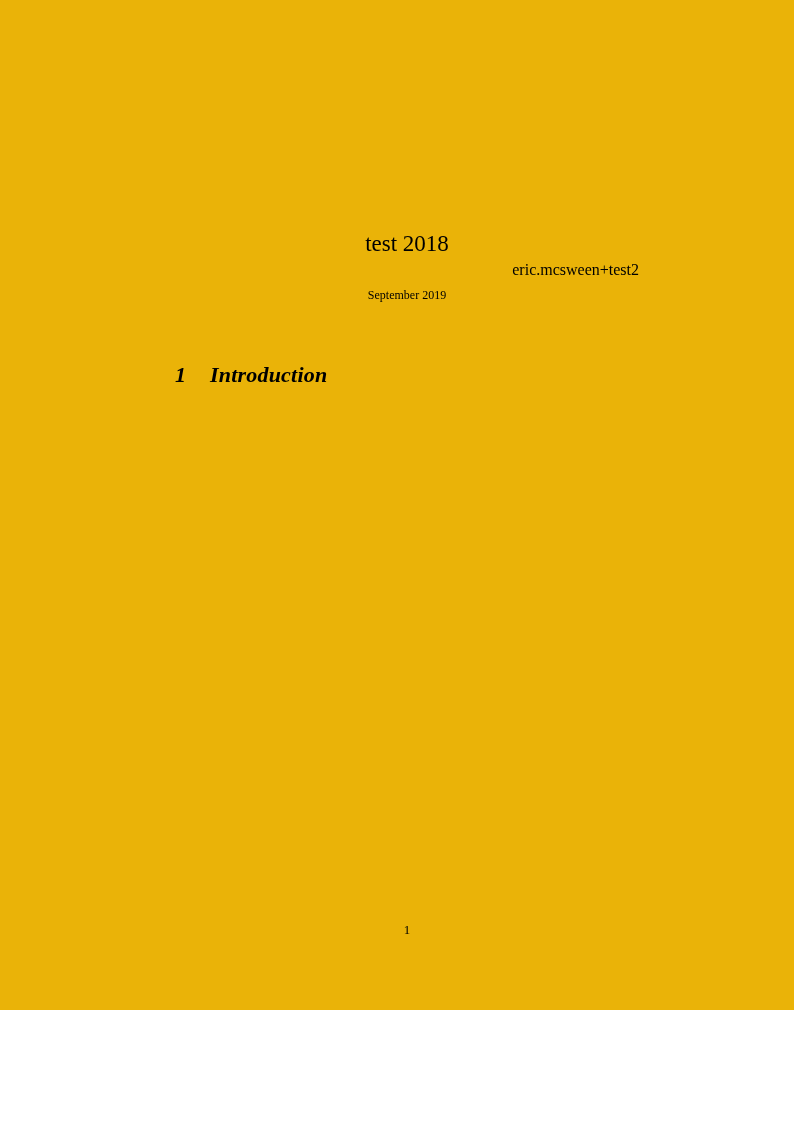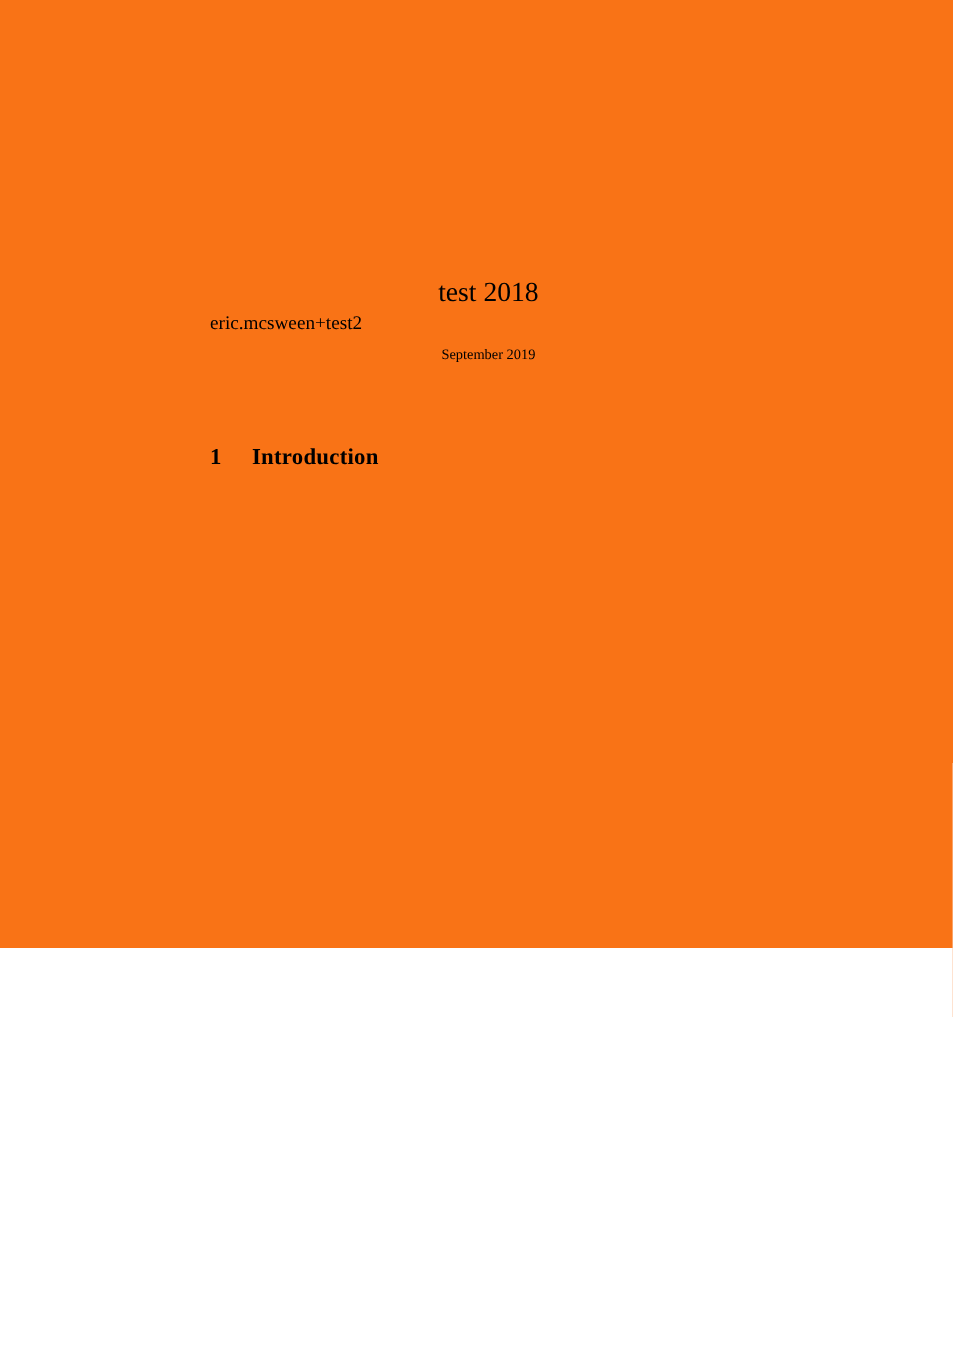--- a/index.html
+++ b/index.html
@@ -3,22 +3,22 @@
 <meta charset="utf-8">
 <style>
   html, body {
     margin: 0;
     padding: 0;
     background: #ffffff;
   }
   .page {
     position: relative;
     width: 794px;
-    height: 790px;
-    background: #f97316;
+    height: 1010px;
+    background: #eab308;
     font-family: "Liberation Serif", "DejaVu Serif", serif;
     color: #000000;
     overflow: hidden;
   }
   .content {
     position: absolute;
     left: 175px;
     width: 464px;
     top: 0;
   }
@@ -30,41 +30,42 @@
     text-align: center;
     font-size: 23px;
     line-height: 1.1;
     font-weight: normal;
   }
   .doc-author {
     position: absolute;
     top: 261px;
     left: 0;
     width: 100%;
-    text-align: left;
+    text-align: right;
     font-size: 16px;
     line-height: 1.1;
   }
   .doc-date {
     position: absolute;
     top: 289px;
     left: 0;
     width: 100%;
     text-align: center;
     font-size: 12px;
     line-height: 1.1;
   }
   .section-heading {
     position: absolute;
-    top: 356px;
+    top: 345px;
     left: 0;
-    font-size: 19px;
+    font-size: 22px;
     font-weight: bold;
     line-height: 1.1;
     letter-spacing: 0.2px;
+    font-style: italic;
   }
   .section-number {
     display: inline-block;
     min-width: 35px;
   }
   .page-number {
     position: absolute;
     top: 923px;
     left: 0;
     width: 100%;

